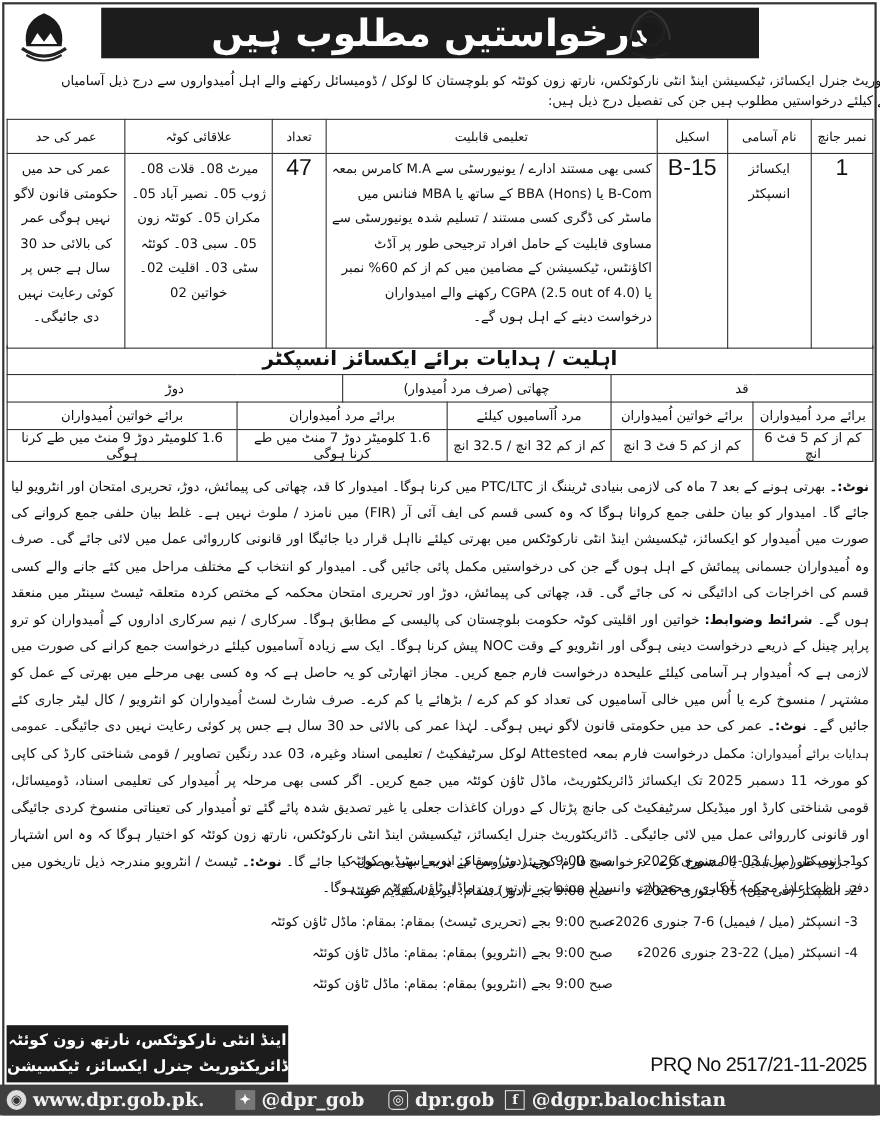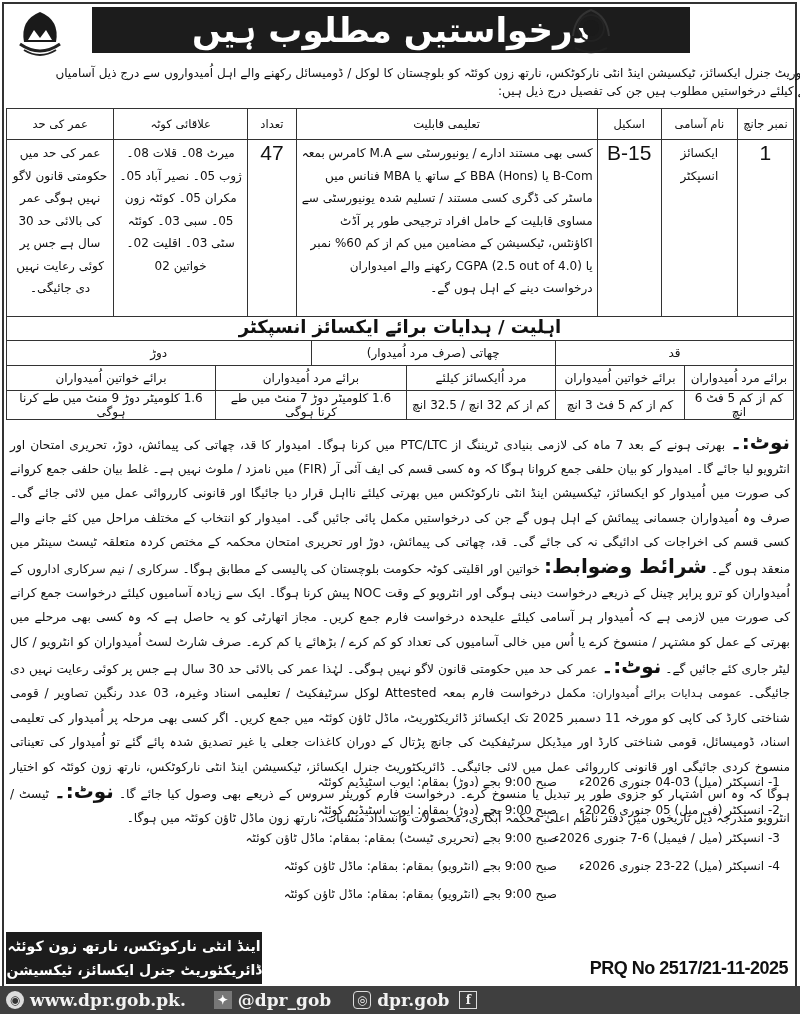--- a/index.html
+++ b/index.html
@@ -20,29 +20,29 @@
   .t1 th { height:26px; vertical-align:middle;margin-left:44px; }
   .t1 td { font-size:12px; line-height:22.5px; }
   .t1 .num { font-family:"Liberation Sans", sans-serif; font-size:21px; }
   .t1 .qual { text-align:right; }
   .section-title { position:absolute; left:6px; top:314px; width:788px; height:26px; border-left:1.3px solid #333; border-right:1.3px solid #333;
                    box-sizing:border-box; text-align:center; direction:rtl; font-weight:bold; font-size:18px; line-height:26px; }
   .t2 { top:340px; }
   .t2 td { height:24px; vertical-align:middle; font-size:12px; padding:0 4px; }
   .body-text { position:absolute; left:10px; top:430px; width:780px; direction:rtl; text-align:justify; text-align-last:right;
                font-size:12.2px; line-height:24.2px; }
-  .body-text b.note { font-size:20px; font-weight:bold; }
+  .body-text b.note { font-size:12px; font-weight:bold; }
   .body-text b.big { font-size:11px; font-weight:normal; }
   .schedule { position:absolute; left:0; top:770px; width:800px; direction:rtl; }
   .sched-row { position:absolute; right:8px; height:24px; width:700px; font-size:12px; line-height:24px; }
   .sched-left { position:absolute; right:12px; direction:rtl; }
   .sched-right { position:absolute; right:235px; direction:rtl; }
   .sig-box { position:absolute; left:6px; top:932px; width:256px; height:52px; background:#1c1c1c; color:#fff; direction:rtl;
              text-align:center; font-weight:bold; font-size:14px; line-height:24px; padding-top:2px; box-sizing:border-box; }
-  .prq { position:absolute; right:12px; top:958px; font-family:"Liberation Sans", sans-serif; font-weight:bold; font-size:18px; letter-spacing:-0.5px; }
+  .prq { position:absolute; right:12px; top:958px; font-family:"Liberation Sans", sans-serif; font-weight:normal; font-size:18px; letter-spacing:-0.5px; }
   .footer { position:absolute; left:0; top:986px; width:800px; height:28px; background:#3f3f3f; color:#f2f2f2;
             display:flex; align-items:center; font-family:"DejaVu Serif", serif; font-weight:bold; font-size:17px; }
   .footer .seg { display:flex; align-items:center; margin-left:6px; }
   .footer .ic { width:18px; height:18px; display:inline-flex; align-items:center; justify-content:center; margin-right:6px; font-size:12px; }
   .ic-globe { border-radius:50%; background:#ddd; color:#333; }
   .ic-tw { background:#777; color:#fff; }
   .ic-ig { border:1.5px solid #ddd; border-radius:4px; box-sizing:border-box; }
   .ic-fb { border:1.5px solid #ddd; box-sizing:border-box; }
 </style>
 </head>
@@ -100,21 +100,21 @@
 <table class="t2">
   <tbody>
       <tr>
     <td colspan="2">قد</td>
     <td colspan="2">چھاتی (صرف مرد اُمیدوار)</td>
     <td colspan="2">دوڑ</td>
   </tr>
   <tr>
     <td style="width:100px">برائے مرد اُمیدواران</td>
     <td style="width:120px">برائے خواتین اُمیدواران</td>
-    <td style="width:140px" colspan="1">مرد اُایکسائز کیلئے</td>
+    <td style="width:140px" colspan="1">مرد اُآسامیوں کیلئے</td>
     <td style="width:200px" colspan="2">برائے مرد اُمیدواران</td>
     <td style="width:200px">برائے خواتین اُمیدواران</td>
   </tr>
   <tr>
     <td>کم از کم 5 فٹ 6 انچ</td>
     <td>کم از کم 5 فٹ 3 انچ</td>
     <td>کم از کم 32 انچ / 32.5 انچ</td>
     <td colspan="2">1.6 کلومیٹر دوڑ 7 منٹ میں طے کرنا ہوگی</td>
     <td>1.6 کلومیٹر دوڑ 9 منٹ میں طے کرنا ہوگی</td>
   </tr>
@@ -171,14 +171,15 @@
   <div class="seg" style="margin-left:28px">
     <span class="ic ic-tw">✦</span>
     <span>@dpr_gob</span>
   </div>
   <div class="seg" style="margin-left:22px">
     <span class="ic ic-ig">◎</span>
     <span>dpr.gob</span>
   </div>
   <div class="seg" style="margin-left:10px">
     <span class="ic ic-fb">f</span>
+    <span>@dgpr.balochistan</span>
   </div>
 </div>
 
 </body></html>

